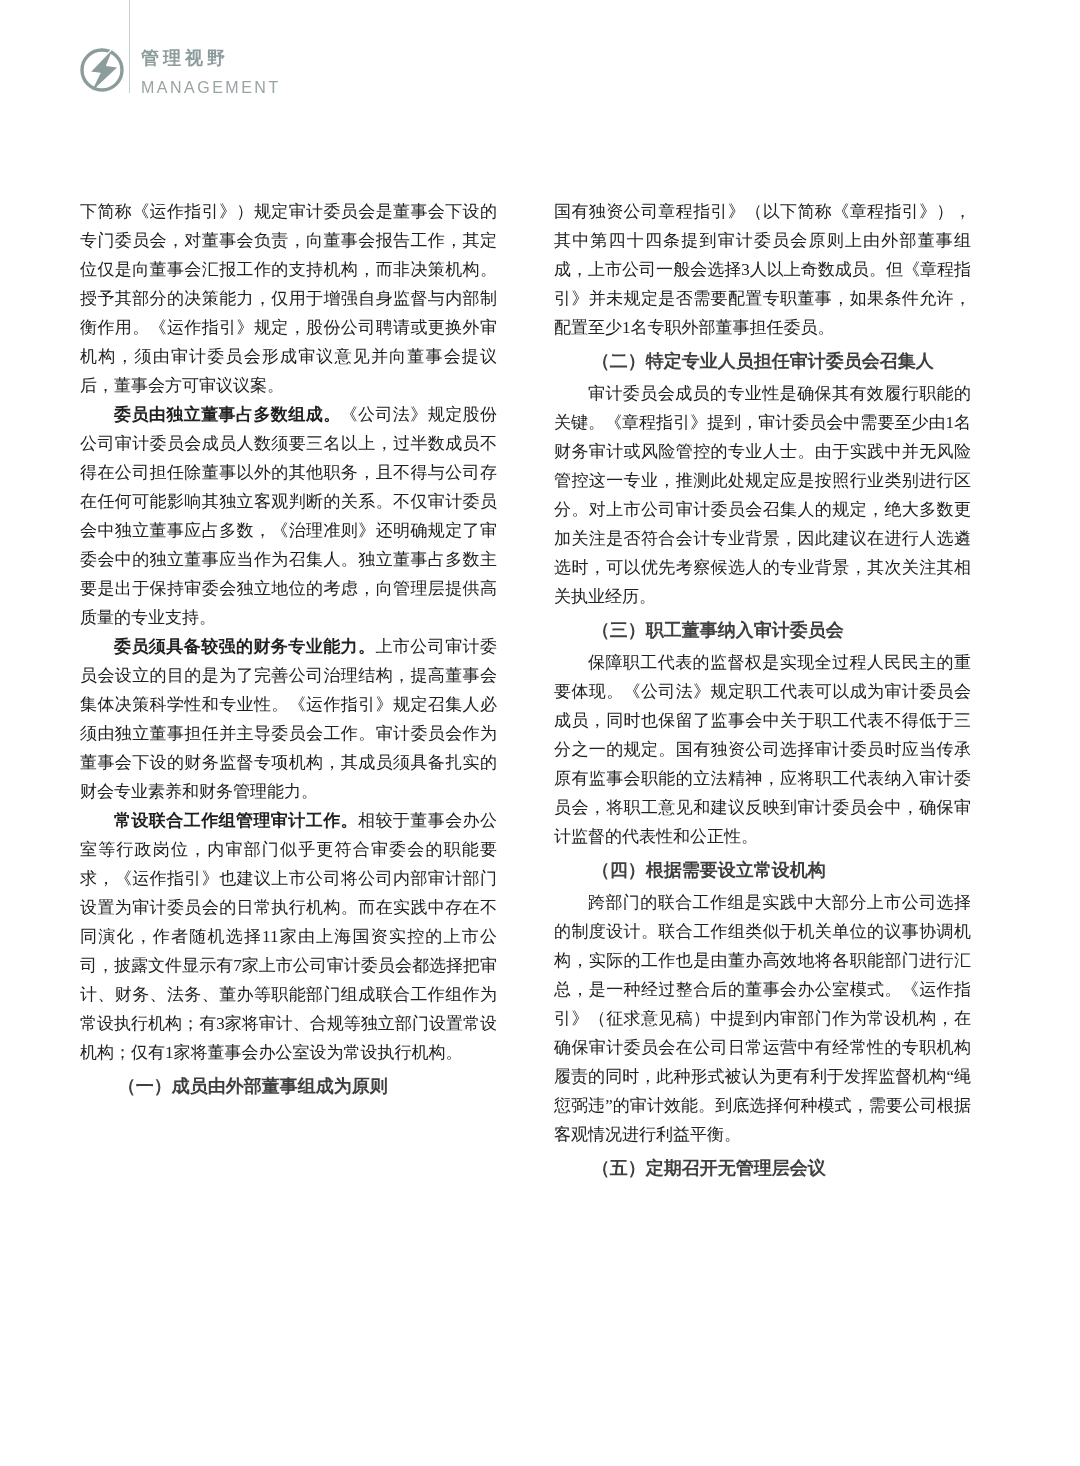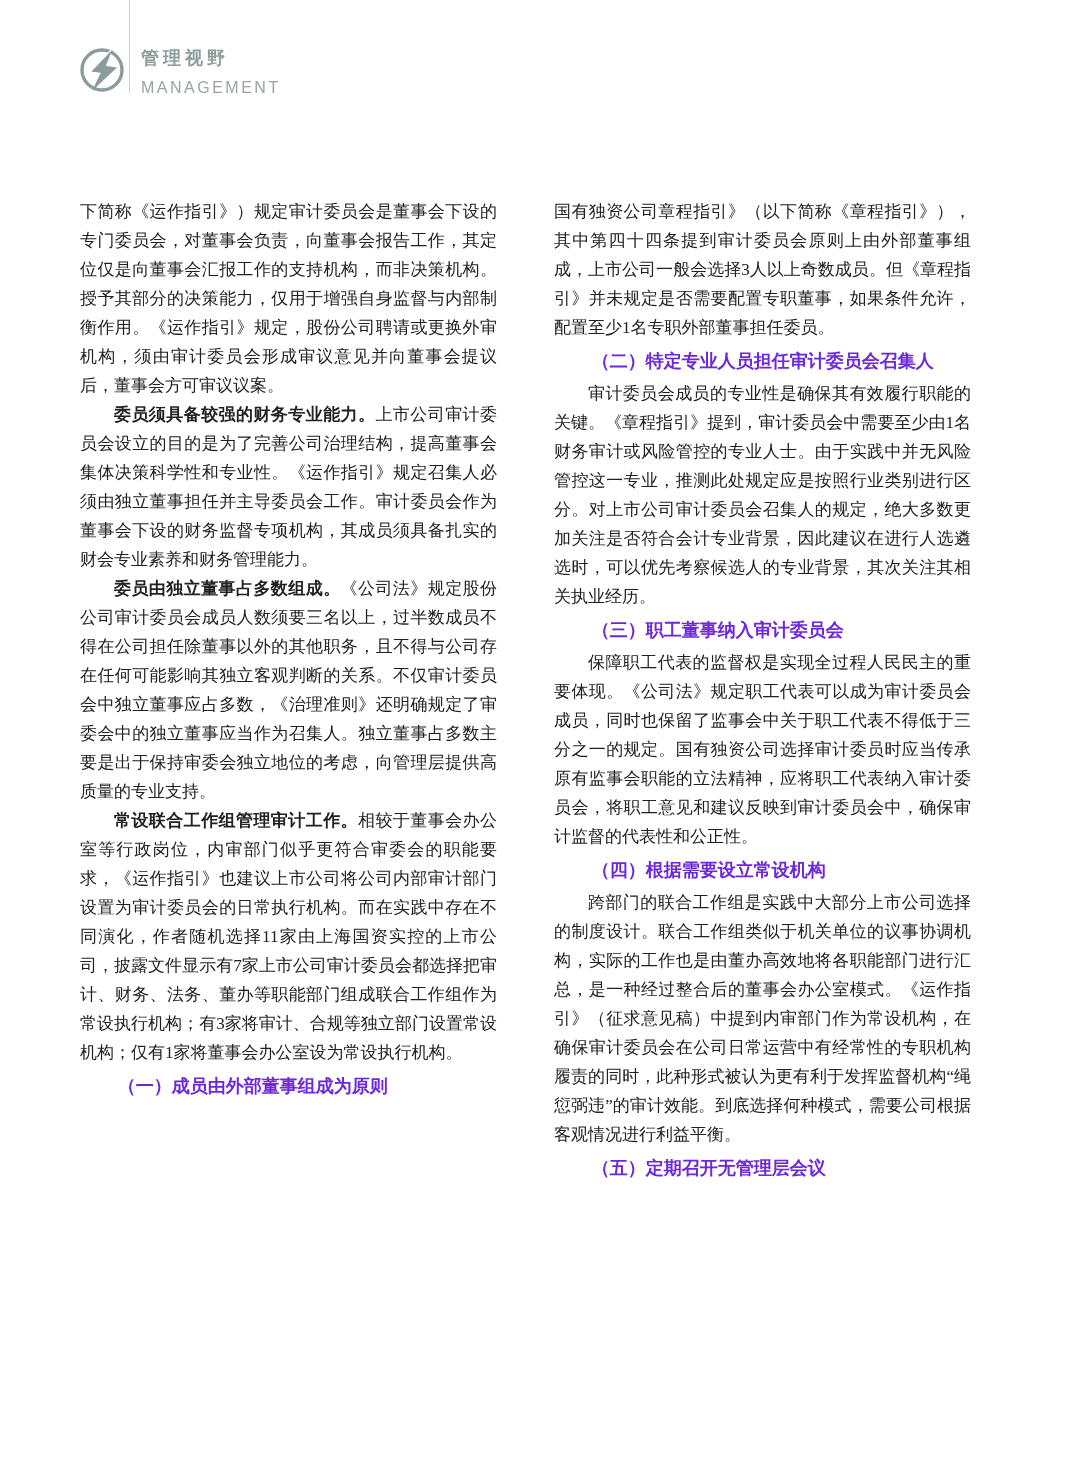--- a/index.html
+++ b/index.html
@@ -57,21 +57,21 @@
   .ind { text-indent: 2em; font-family: Liberation Serif, serif; }
   .lead { font-weight: bold; }
   .section-title {
     font-family: "Liberation Sans", sans-serif;
     font-weight: bold; font-size: 22px; color: #0d0d0d;
     line-height: 30px; margin: 19px 0 10px 0;
     word-break: break-all;
   }
   .num-heading {
     font-family: "Liberation Sans", sans-serif;
-    font-weight: bold; font-size: 18px; color: #6d28d9;
+    font-weight: bold; font-size: 18px; color: #404040;
     line-height: 30px; padding-left: 2.1em;
     margin: 4px 0 3px 0; word-break: break-all;
   }
   .author-note {
     font-size: 17px; font-weight: bold; line-height: 30px;
     text-align: center; margin-top: 5px;
     word-break: break-all;
   }
   .endmark {
     display: inline-block; width: 20px; height: 18px;
@@ -110,22 +110,22 @@
   </svg>
   <div class="brand">
     <div class="brand-cn">管理视野</div>
     <div class="brand-en">MANAGEMENT</div>
   </div>
 
   <div class="content">
 
     <div class="col">
       <p class="body-p"><span>下简称《运作指引》）规定审计委员会是董事会下设的专门委员会，对董事会负责，向董事会报告工作，其定位仅是向董事会汇报工作的支持机构，而非决策机构。授予其部分的决策能力，仅用于增强自身监督与内部制衡作用。《运作指引》规定，股份公司聘请或更换外审机构，须由审计委员会形成审议意见并向董事会提议后，董事会方可审议议案。</span></p>
+      <p class="body-p ind"><span class="lead">委员由独立董事占多数组成。</span><span>《公司法》规定股份公司审计委员会成员人数须要三名以上，过半数成员不得在公司担任除董事以外的其他职务，且不得与公司存在任何可能影响其独立客观判断的关系。不仅审计委员会中独立董事应占多数，《治理准则》还明确规定了审委会中的独立董事应当作为召集人。独立董事占多数主要是出于保持审委会独立地位的考虑，向管理层提供高质量的专业支持。</span></p>
       <p class="body-p ind"><span class="lead">委员须具备较强的财务专业能力。</span><span>上市公司审计委员会设立的目的是为了完善公司治理结构，提高董事会集体决策科学性和专业性。《运作指引》规定召集人必须由独立董事担任并主导委员会工作。审计委员会作为董事会下设的财务监督专项机构，其成员须具备扎实的财会专业素养和财务管理能力。</span></p>
-      <p class="body-p ind"><span class="lead">委员由独立董事占多数组成。</span><span>《公司法》规定股份公司审计委员会成员人数须要三名以上，过半数成员不得在公司担任除董事以外的其他职务，且不得与公司存在任何可能影响其独立客观判断的关系。不仅审计委员会中独立董事应占多数，《治理准则》还明确规定了审委会中的独立董事应当作为召集人。独立董事占多数主要是出于保持审委会独立地位的考虑，向管理层提供高质量的专业支持。</span></p>
       <p class="body-p ind"><span class="lead">常设联合工作组管理审计工作。</span><span>相较于董事会办公室等行政岗位，内审部门似乎更符合审委会的职能要求，《运作指引》也建议上市公司将公司内部审计部门设置为审计委员会的日常执行机构。而在实践中存在不同演化，作者随机选择11家由上海国资实控的上市公司，披露文件显示有7家上市公司审计委员会都选择把审计、财务、法务、董办等职能部门组成联合工作组作为常设执行机构；有3家将审计、合规等独立部门设置常设机构；仅有1家将董事会办公室设为常设执行机构。</span></p>
       <h3 class="num-heading">（一）成员由外部董事组成为原则</h3>
     </div>
 
     <div class="col-divider"></div>
 
     <div class="col">
       <p class="body-p"><span>国有独资公司章程指引》（以下简称《章程指引》），其中第四十四条提到审计委员会原则上由外部董事组成，上市公司一般会选择3人以上奇数成员。但《章程指引》并未规定是否需要配置专职董事，如果条件允许，配置至少1名专职外部董事担任委员。</span></p>
 
       <h3 class="num-heading">（二）特定专业人员担任审计委员会召集人</h3>

